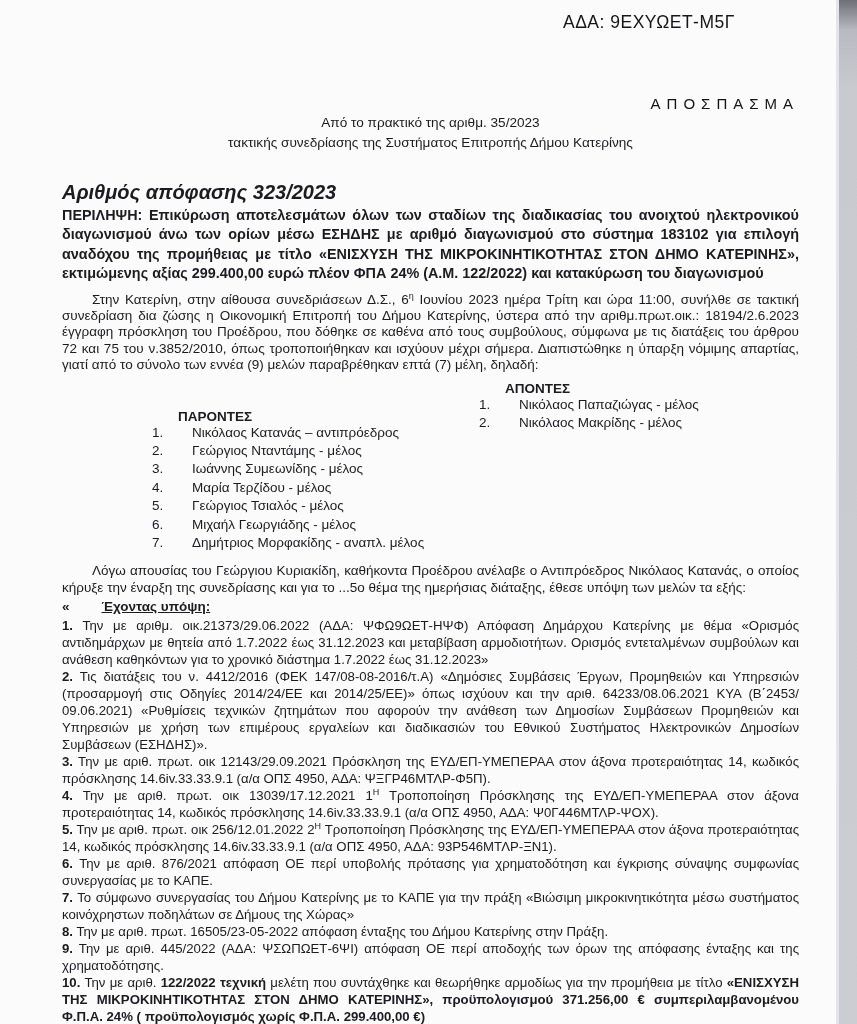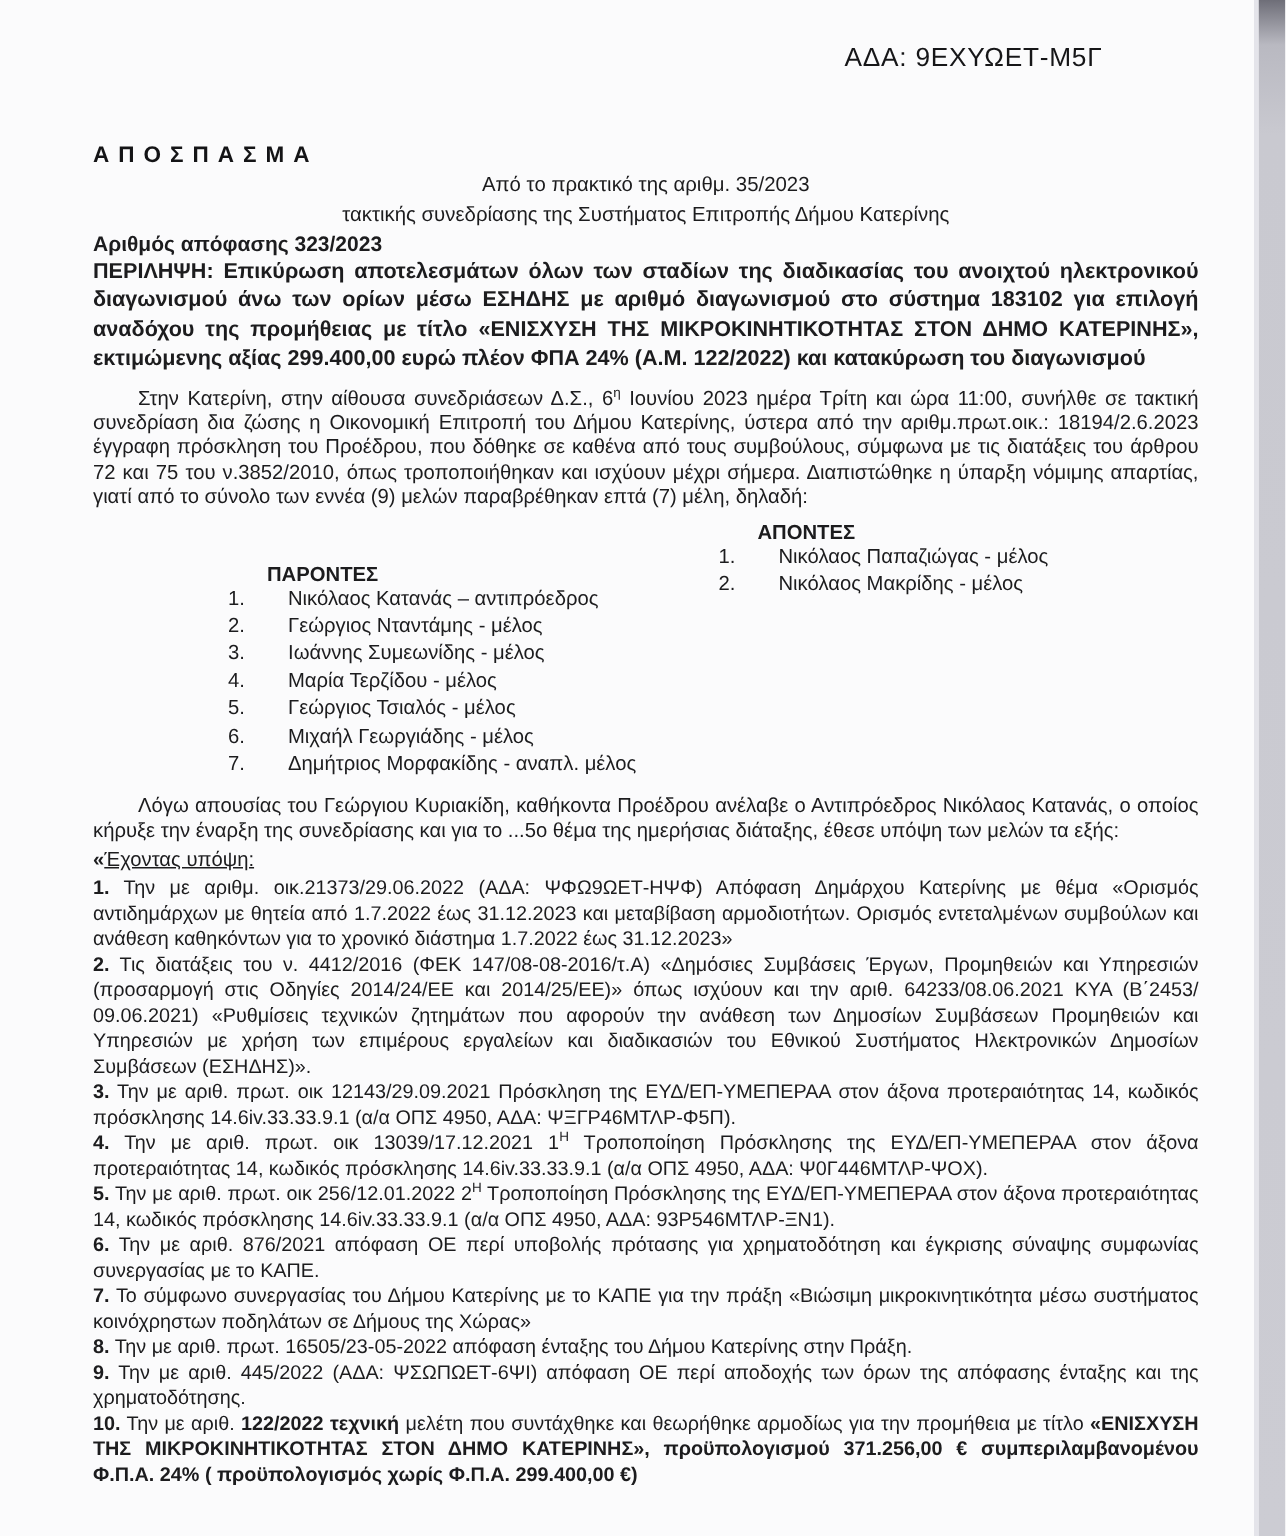--- a/index.html
+++ b/index.html
@@ -14,58 +14,58 @@
     width:857px; height:1024px;
     background:#fbfbfc;
     overflow:hidden;
   }
   .edge-strip {
     position:absolute; top:0; right:0; width:21px; height:1024px;
     background:linear-gradient(180deg,#6e6e78 0px,#b9b9c1 30px,#c9c9d0 90px,#ccccd3 100%);
     border-left:3px solid #e4e4ea;
   }
   .ada {
-    position:absolute; top:28px; left:563px;
+    position:absolute; top:12px; left:563px;
     font-size:17.5px; letter-spacing:0.5px; color:#161618;
   }
   .sigblock {
     position:absolute; top:33px; left:405px;
     display:flex; gap:8px;
   }
   .signer {
     font-size:9.6px; line-height:1.28; color:#3a3a3e; white-space:pre-line;
   }
   .sigdetails {
     font-size:6.4px; line-height:1.32; color:#55555a; white-space:pre-line;
   }
   .content { padding:95px 58px 0 62px; }
   .title-main {
-    text-align:left; font-weight:bold; font-size:15px;
+    text-align:right; font-weight:normal; font-size:15px;
     letter-spacing:6px; color:#141416;
   }
   .title-sub { text-align:center; font-size:13.6px; line-height:17.5px; margin-top:2px; }
-  .decision-number { margin-top:3px; font-weight:bold; font-size:14px; }
+  .decision-number { margin-top:30px; font-weight:bold; font-size:20px;font-style:italic; }
   .summary {
     margin-top:2px; font-weight:bold; font-size:14.4px; line-height:19.4px;
     text-align:justify;
   }
   .intro, .chair {
     font-size:13.5px; line-height:16.4px; text-align:justify; text-indent:30px;
   }
   .intro { margin-top:8px; }
   .columns { display:flex; margin-top:7px; padding-left:88px; }
   .col-present { width:302px;margin-top:28px; }
   .col-absent { margin-left:25px; }
   .colhead { font-weight:bold; font-size:13.5px; padding-left:28px; margin-bottom:1px; }
   .mrow { display:flex; font-size:13.5px; height:18.4px; align-items:flex-start; }
   .mnum { width:42px; text-align:left; padding-left:2px; }
   .chair { margin-top:10px; }
   .having { margin-top:2px; font-size:13.5px; line-height:17px; }
   .having .hv-quote { font-weight:bold; }
-  .having .hv-text { font-weight:normal; text-decoration:underline; }
+  .having .hv-text { font-weight:bold; text-decoration:underline;margin-left:32px; }
   .items { margin-top:2px; }
   .item { font-size:13.2px; line-height:17px; text-align:justify; }
   .item .inum { font-weight:bold; }
   .item .seg-b { font-weight:bold; }
   sup { font-size:9px; line-height:0; }
 </style>
 </head>
 <body>
 
 <div class="page">

